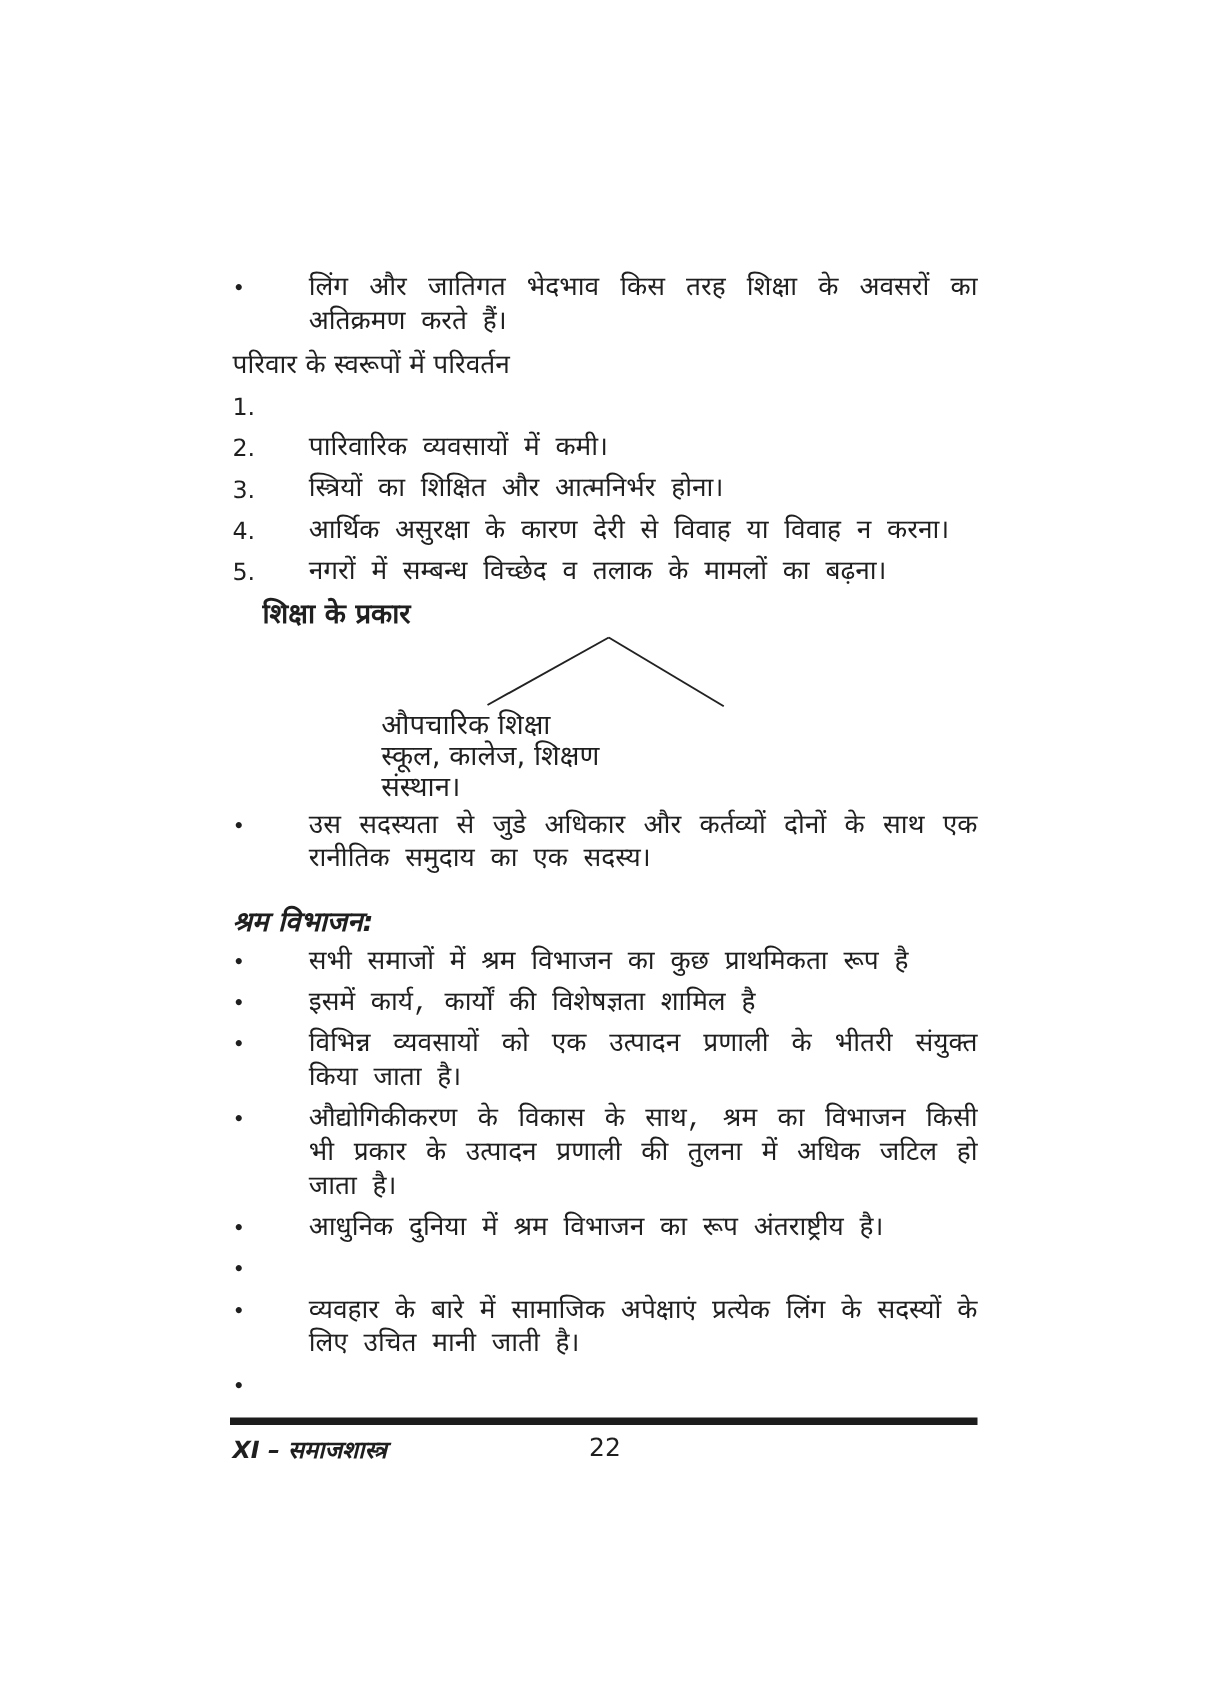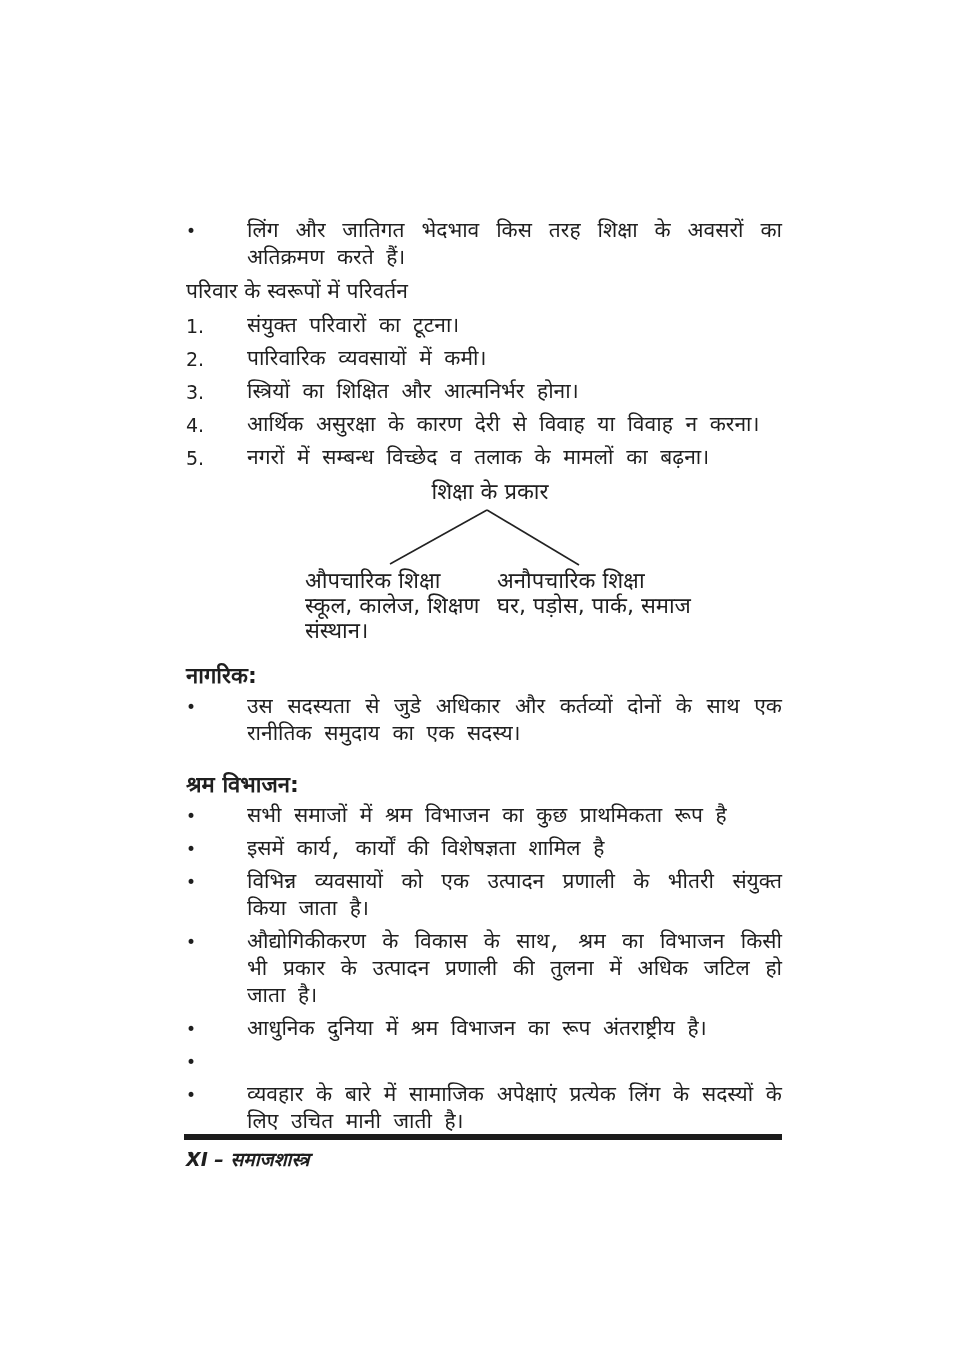--- a/index.html
+++ b/index.html
@@ -26,35 +26,35 @@
     flex: 0 0 61px;
     font-size: 17px;
     line-height: 27px;
   }
   .num { font-size: 19px; }
   .txt { flex: 1; text-align: justify; font-family: Liberation Mono, monospace; }
   .plain-indent { margin-bottom: 8px; }
 
   .diagram { position: relative; height: 170px; margin-top: 4px; }
   .diagram-title {
-    position: absolute; top: 0; left: 0; width: 100%;
-    text-align: center; font-weight: normal; font-size: 22px; line-height: 28px;
+    position: absolute; top: 0; left: 12px; width: 100%;
+    font-weight: bold; font-size: 22px; line-height: 28px;
     padding-left: 12px; box-sizing: border-box;
   }
   .tree-svg { position: absolute; top: 30px; left: 0; }
   .node { position: absolute; top: 90px; font-size: 22px; line-height: 25px; white-space: nowrap; }
   .node-left  { left: 119px; }
   .node-right { left: 311px; }
 
   .section-heading {
     font-weight: bold; font-size: 22px; line-height: 27px;
     margin: 0 0 5px 0;
   }
   .citizen-heading { margin-top: 14px; }
-  .labour-heading  { margin-top: 23px; }
+  .labour-heading  { margin-top: 23px; font-style: italic; }
 
   .footer-rule {
     position: absolute; left: 184px; top: 1134px;
     width: 598px; height: 6px; background: #1c1c1c;
   }
   .footer-row {
     position: absolute; left: 186px; top: 1144px;
     width: 596px; height: 28px;
   }
   .book-label {
@@ -73,21 +73,20 @@
   <div class="content">
 
     <div class="row">
       <span class="marker">•</span>
       <div class="txt">लिंग और जातिगत भेदभाव किस तरह शिक्षा के अवसरों का अतिक्रमण करते हैं।</div>
     </div>
     <div class="plain-indent">परिवार के स्वरूपों में परिवर्तन</div>
 
     <div class="row">
       <span class="marker num">1.</span>
-      <div class="txt">संयुक्त परिवारों का टूटना।</div>
     </div>
     <div class="row">
       <span class="marker num">2.</span>
       <div class="txt">पारिवारिक व्यवसायों में कमी।</div>
     </div>
     <div class="row">
       <span class="marker num">3.</span>
       <div class="txt">स्त्रियों का शिक्षित और आत्मनिर्भर होना।</div>
     </div>
     <div class="row">
@@ -103,27 +102,22 @@
       <div class="diagram-title">शिक्षा के प्रकार</div>
       <svg class="tree-svg" width="594" height="58" viewBox="0 0 594 58">
         <line x1="301" y1="2" x2="204" y2="56" stroke="#222222" stroke-width="1.6"></line>
         <line x1="301" y1="2" x2="393" y2="57" stroke="#222222" stroke-width="1.6"></line>
       </svg>
       <div class="node node-left">
         <div>औपचारिक शिक्षा</div>
         <div>स्कूल, कालेज, शिक्षण</div>
         <div>संस्थान।</div>
       </div>
-      <div class="node node-right">
-        <div>अनौपचारिक शिक्षा</div>
-        <div>घर, पड़ोस, पार्क, समाज</div>
-      </div>
     </div>
 
-    <div class="section-heading citizen-heading">नागरिक:</div>
     <div class="row">
       <span class="marker">•</span>
       <div class="txt">उस सदस्यता से जुडे अधिकार और कर्तव्यों दोनों के साथ एक रानीतिक समुदाय का एक सदस्य।</div>
     </div>
 
     <div class="section-heading labour-heading">श्रम विभाजन:</div>
     <div class="row">
       <span class="marker">•</span>
       <div class="txt">सभी समाजों में श्रम विभाजन का कुछ प्राथमिकता रूप है</div>
     </div>
@@ -152,14 +146,15 @@
     </div>
     <div class="row">
       <span class="marker">•</span>
     </div>
 
   </div>
 
   <div class="footer-rule"></div>
   <div class="footer-row">
     <span class="book-label">XI – समाजशास्त्र</span>
+    <span class="page-number">22</span>
   </div>
 </div>
 
 </body></html>

